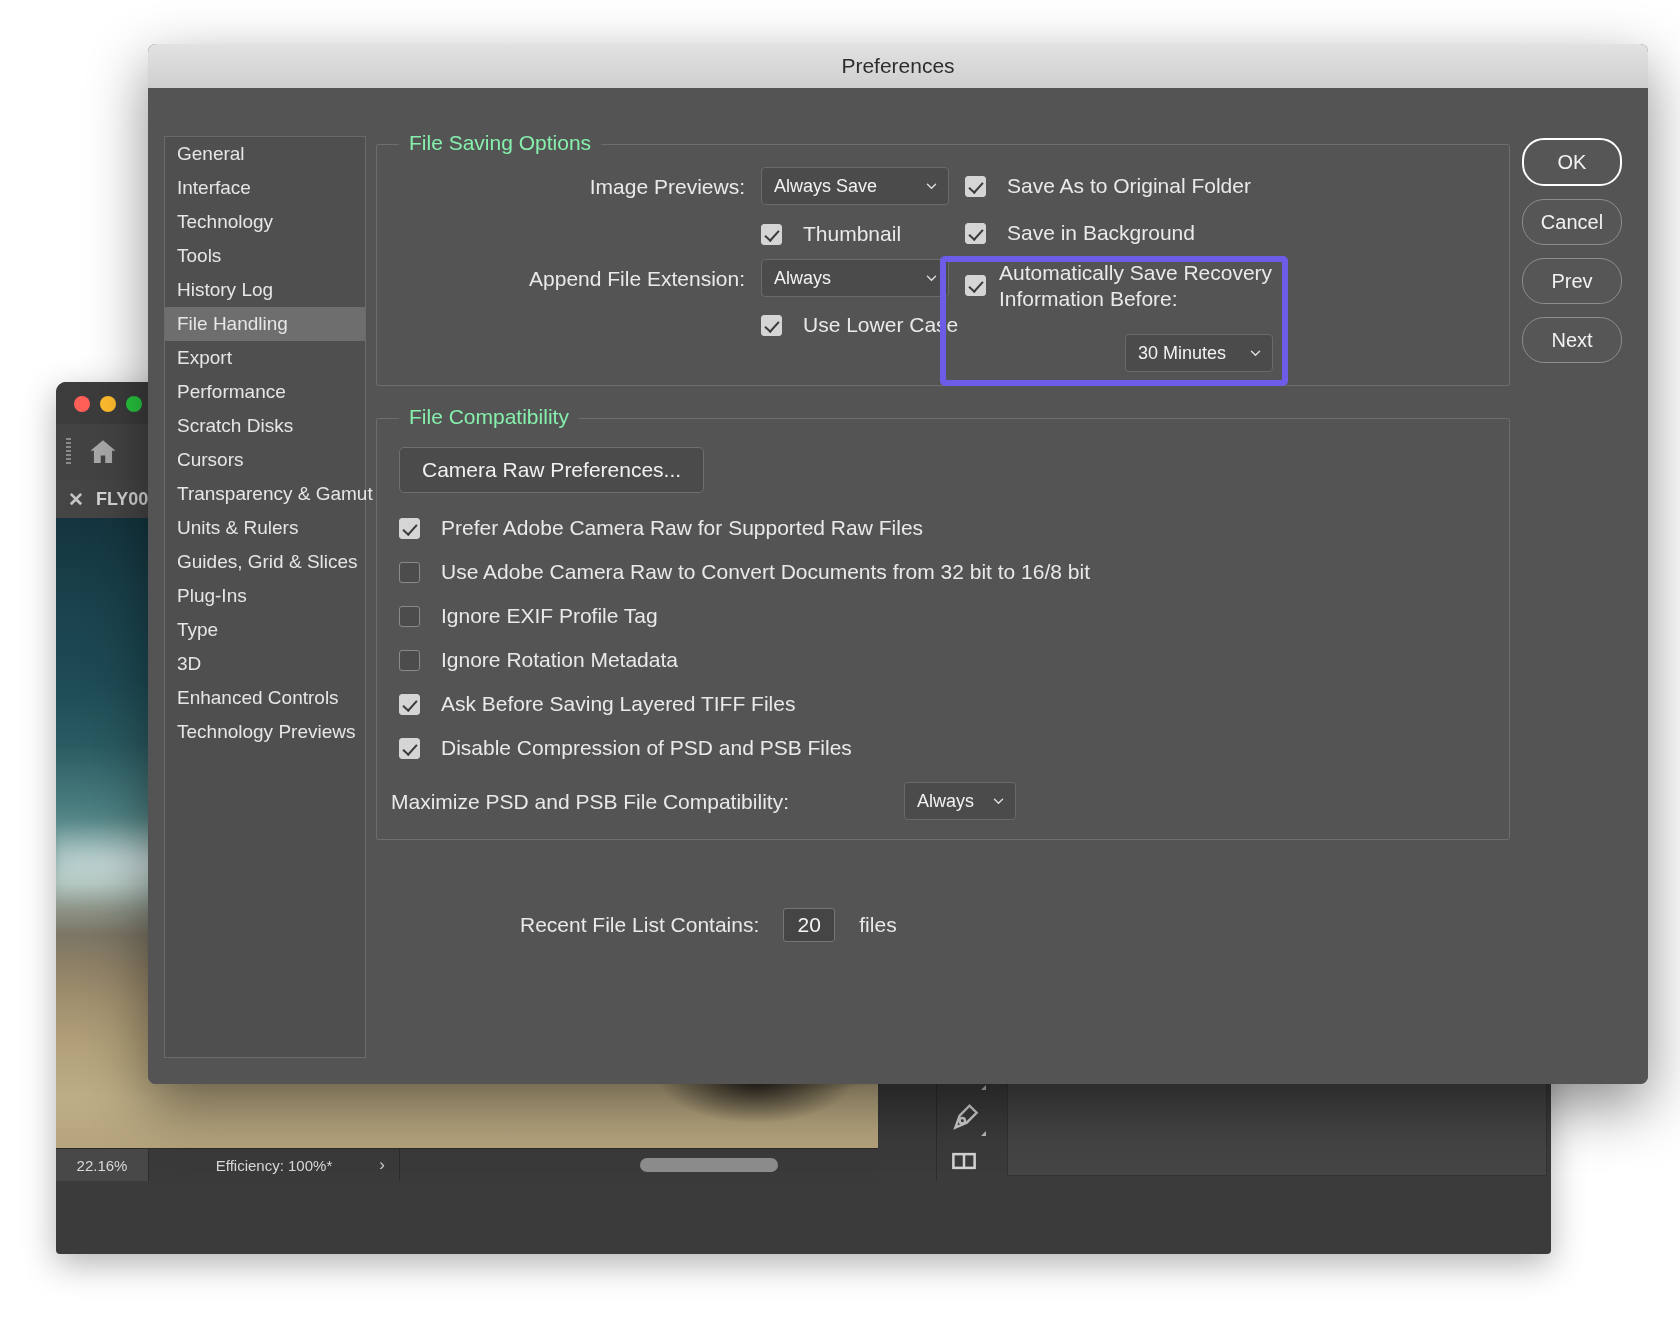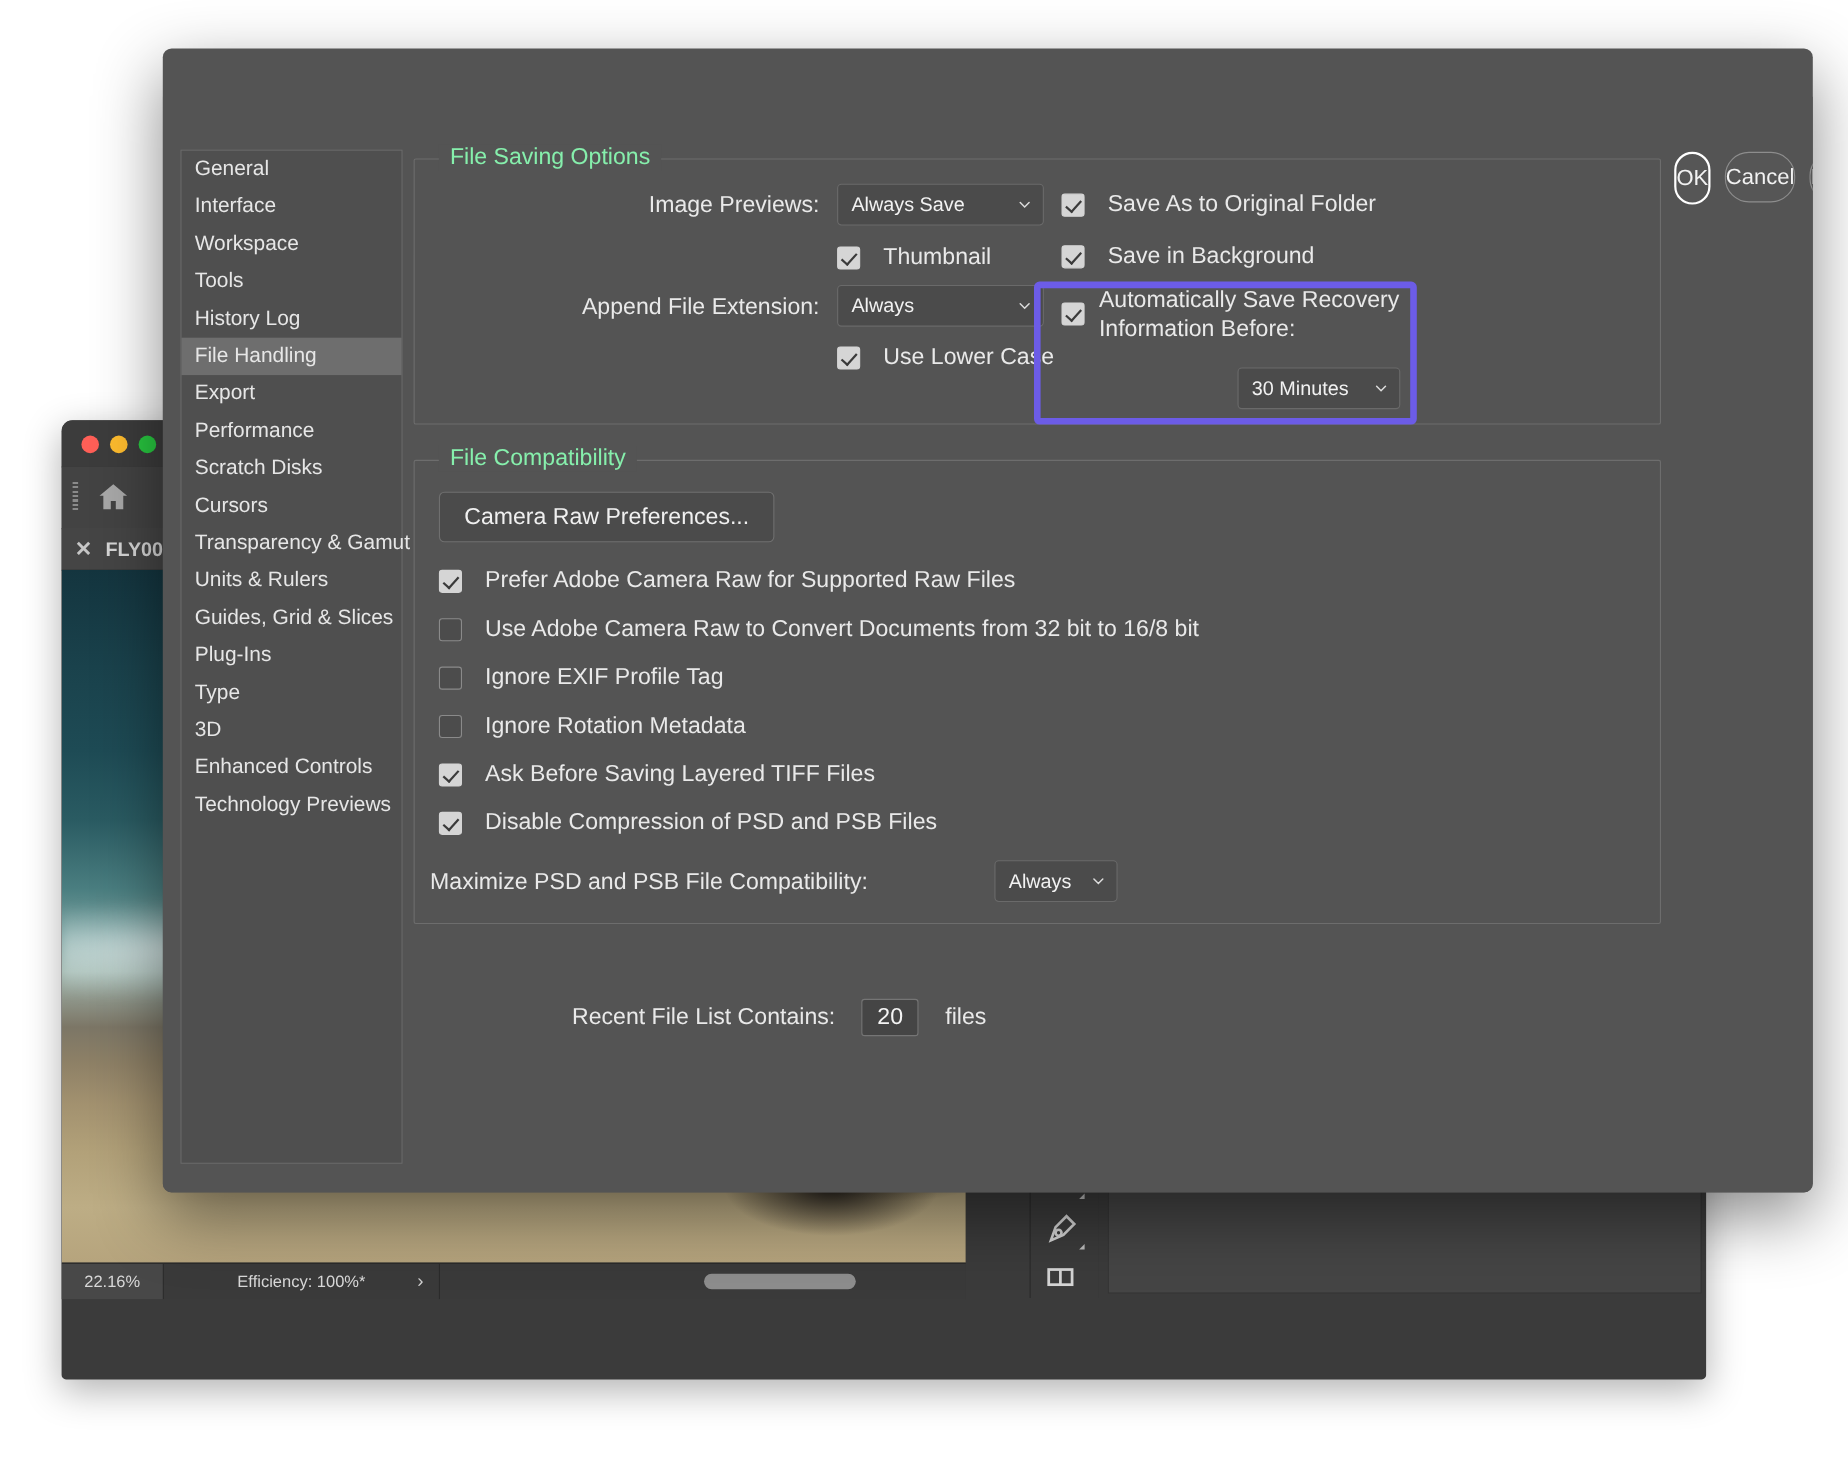--- a/index.html
+++ b/index.html
@@ -440,21 +440,21 @@
     font-size: 21px;
     color: #f0f0f0;
   }
 
   
   #prefs-actions {
     position: absolute;
     right: 26px; top: 50px;
     width: 100px;
     display: flex;
-    flex-direction: row;
+    flex-direction: column;
     gap: 13px;
   }
   .pillbtn {
     height: 44px;
     border-radius: 22px;
     border: 1.6px solid #8d8d8d;
     background: #565656;
     color: #f2f2f2;
     font-size: 20px;
     display: flex;
@@ -560,27 +560,30 @@
         <div class="panel-tab">Channels</div>
         <div class="panel-tab">Paths</div>
         <div id="panel-menu-icon">☰</div>
       </div>
       <div id="panel-lower"></div>
     </div>
   </div>
 
   <div id="prefs">
 
+    <div id="prefs-titlebar">
+      <div id="prefs-title">Preferences</div>
+    </div>
 
     <div id="prefs-body">
 
       <div id="prefs-sidebar">
         <div class="side-item">General</div>
         <div class="side-item">Interface</div>
-        <div class="side-item">Workspace</div>
+        <div class="side-item">Technology</div>
         <div class="side-item">Tools</div>
         <div class="side-item">History Log</div>
         <div class="side-item selected">File Handling</div>
         <div class="side-item">Export</div>
         <div class="side-item">Performance</div>
         <div class="side-item">Scratch Disks</div>
         <div class="side-item">Cursors</div>
         <div class="side-item">Transparency &amp; Gamut</div>
         <div class="side-item">Units &amp; Rulers</div>
         <div class="side-item">Guides, Grid &amp; Slices</div>

